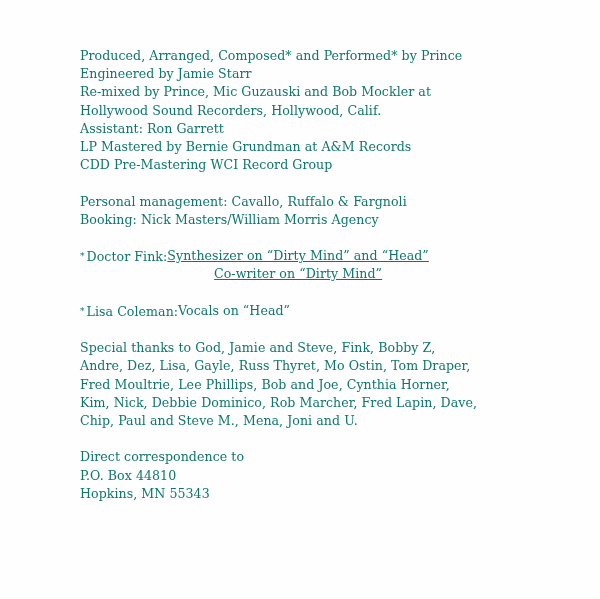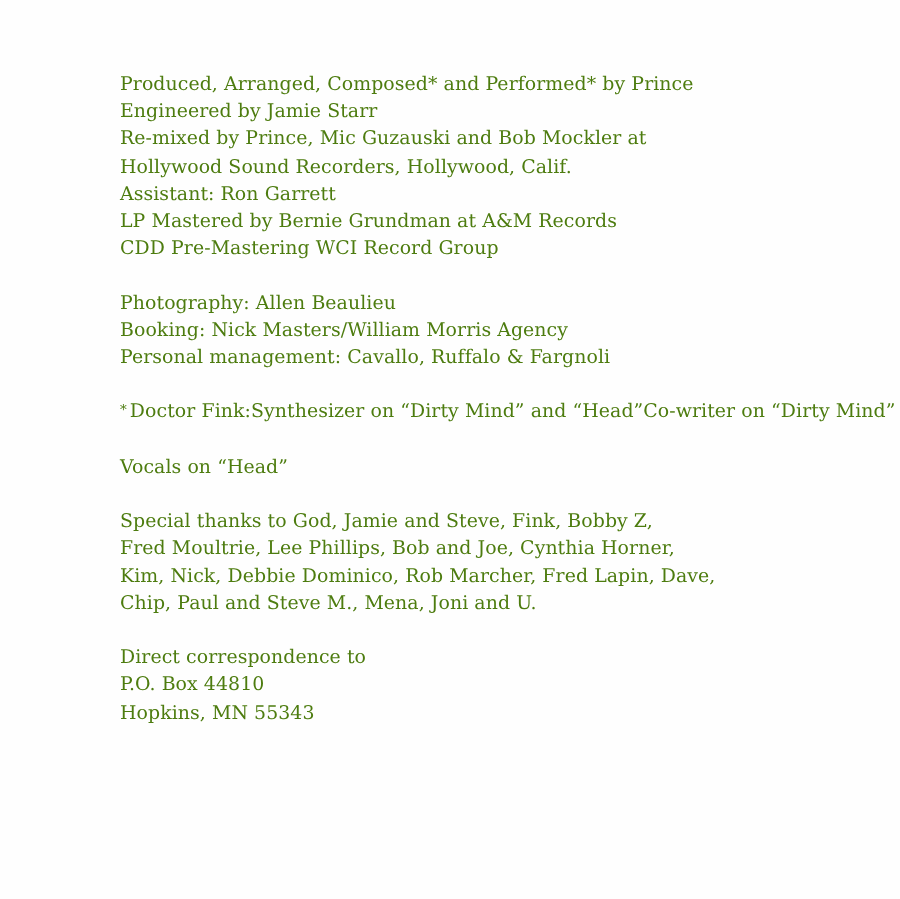--- a/index.html
+++ b/index.html
@@ -20,29 +20,29 @@
       background: #fefefe;
     }
     .credits {
       position: absolute;
       left: 80px;
       top: 47px;
       width: 510px;
       font-family: "DejaVu Serif", serif;
       font-size: 12.6px;
       line-height: 18.2px;
-      color: #4d7c0f;
+      color: #0f766e;
       letter-spacing: 0.05px;
     }
     .block { margin: 0; }
     .line { display: block; white-space: nowrap; }
     .gap-1 { height: 18.2px; }
     .note-row { display: flex; white-space: nowrap; text-align: center; }
     .note-label { display: inline-block; }
-    .note-body { display: inline-flex; flex-direction: row; }
+    .note-body { display: inline-flex; flex-direction: column; text-decoration: underline; }
     .note-body .line { display: block; }
     .ast { font-size: 9px; vertical-align: 2px; margin-right: 2px; }
   </style>
 </head>
 <body>
 
 <div class="page">
   <div class="credits">
 
     <div class="block">
@@ -51,45 +51,46 @@
       <span class="line">Re-mixed by Prince, Mic Guzauski and Bob Mockler at</span>
       <span class="line">Hollywood Sound Recorders, Hollywood, Calif.</span>
       <span class="line">Assistant: Ron Garrett</span>
       <span class="line">LP Mastered by Bernie Grundman at A&amp;M Records</span>
       <span class="line">CDD Pre-Mastering WCI Record Group</span>
     </div>
 
     <div class="gap-1"></div>
 
     <div class="block">
-      <span class="line">Photography: Allen Beaulieu</span>
+      <span class="line">Personal management: Cavallo, Ruffalo &amp; Fargnoli</span>
       <span class="line">Booking: Nick Masters/William Morris Agency</span>
-      <span class="line">Personal management: Cavallo, Ruffalo &amp; Fargnoli</span>
     </div>
 
     <div class="gap-1"></div>
 
     <div class="block note-row">
       <span class="note-label"><span class="ast">*</span><span>Doctor Fink: </span></span>
       <span class="note-body">
         <span class="line">Synthesizer on “Dirty Mind” and “Head”</span>
         <span class="line">Co-writer on “Dirty Mind”</span>
       </span>
     </div>
 
     <div class="gap-1"></div>
 
     <div class="block note-row">
+      <span class="note-label"><span class="ast">*</span><span>Lisa Coleman: </span></span>
       <span>Vocals on “Head”</span>
     </div>
 
     <div class="gap-1"></div>
 
     <div class="block">
       <span class="line">Special thanks to God, Jamie and Steve, Fink, Bobby Z,</span>
+      <span class="line">Andre, Dez, Lisa, Gayle, Russ Thyret, Mo Ostin, Tom Draper,</span>
       <span class="line">Fred Moultrie, Lee Phillips, Bob and Joe, Cynthia Horner,</span>
       <span class="line">Kim, Nick, Debbie Dominico, Rob Marcher, Fred Lapin, Dave,</span>
       <span class="line">Chip, Paul and Steve M., Mena, Joni and U.</span>
     </div>
 
     <div class="gap-1"></div>
 
     <div class="block">
       <span class="line">Direct correspondence to</span>
       <span class="line">P.O. Box 44810</span>

